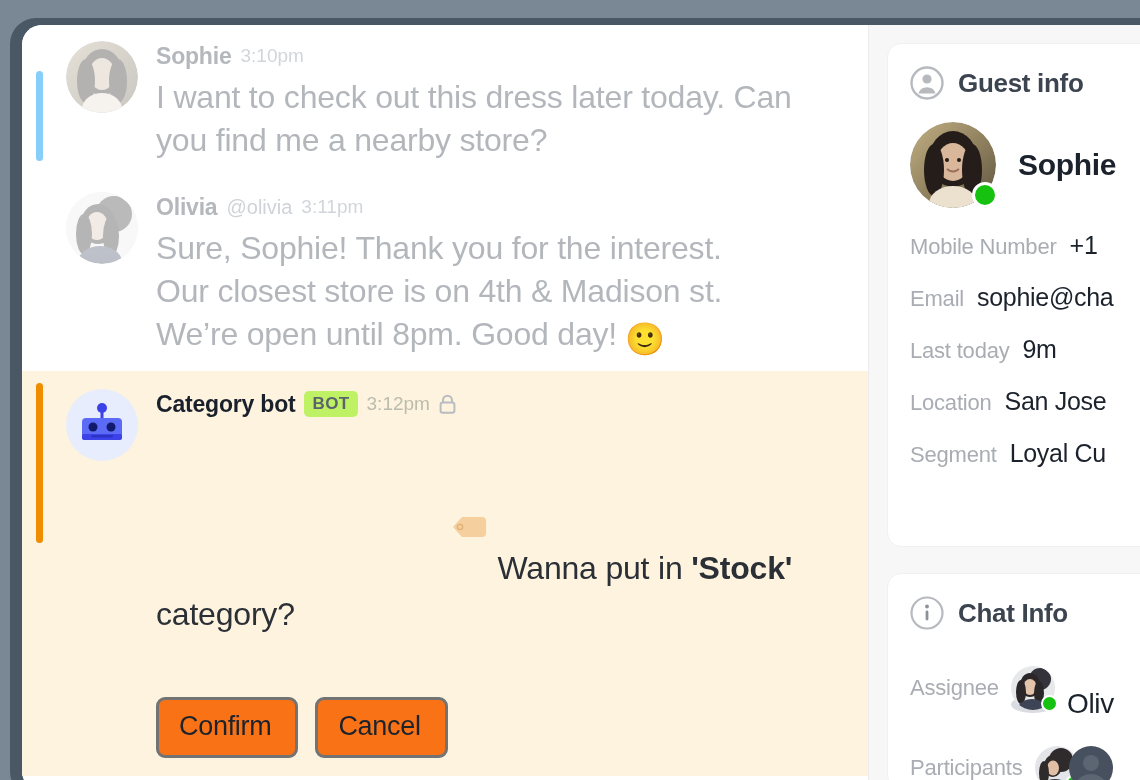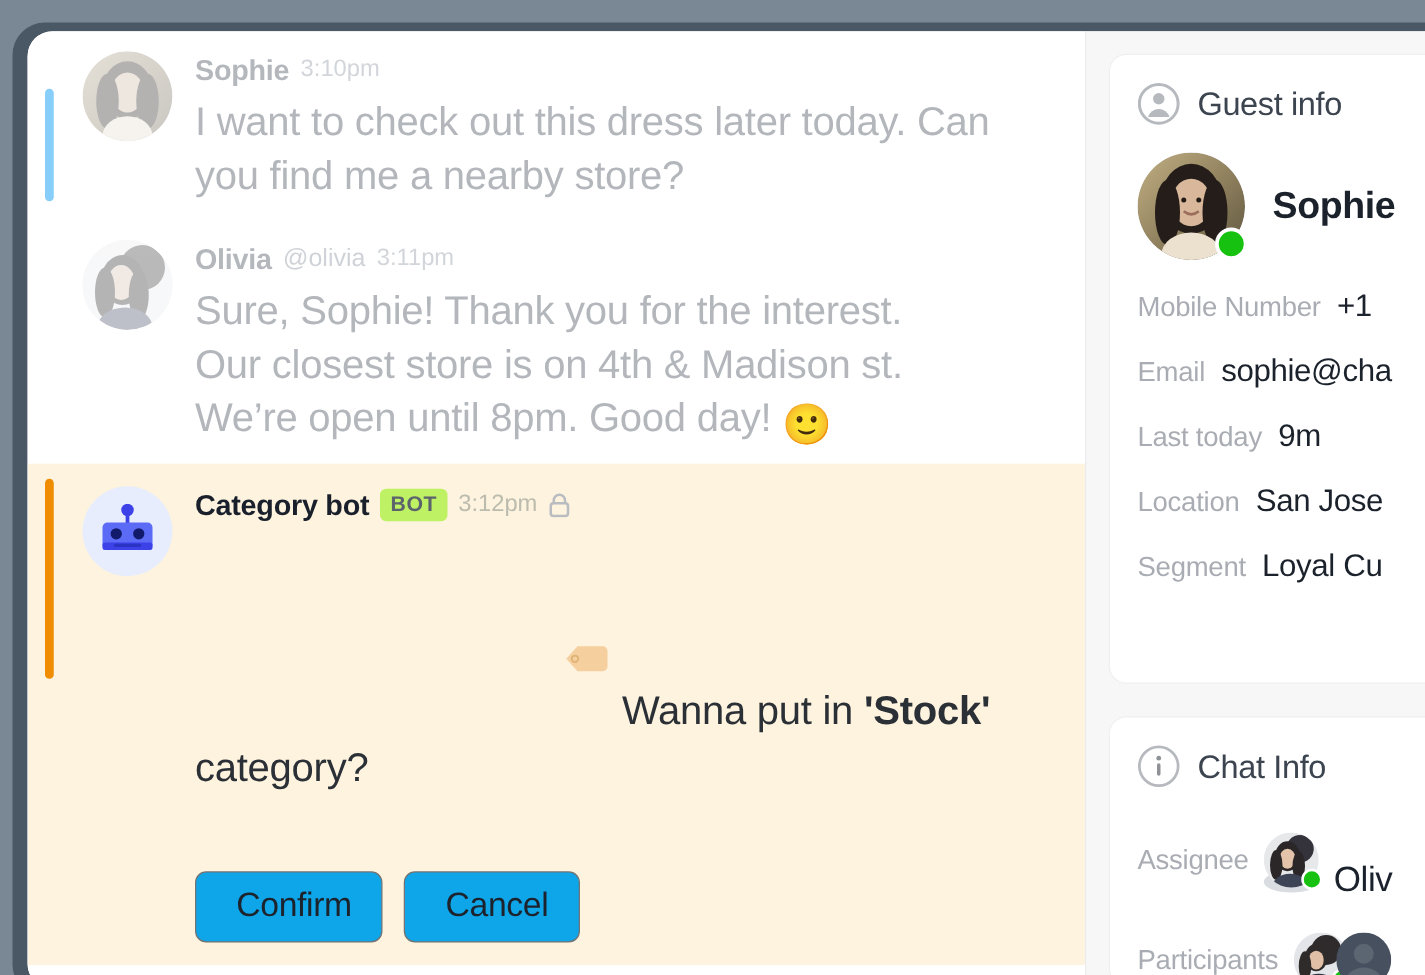--- a/index.html
+++ b/index.html
@@ -132,27 +132,27 @@
     width: 72px; height: 72px;
     border-radius: 50%;
     background: #e7edfd;
     display: flex;
     align-items: center;
     justify-content: center;
   }
 
   .bot-actions { display: flex; gap: 17px; margin-top: 18px; }
   .bot-btn {
-    background: #0ea5e9;
-    border: 1px solid #737373;
+    background: #f97316;
+    border: 3px solid #737373;
     border-radius: 9px;
     font-family: "Liberation Sans", sans-serif;
     font-size: 27px;
     color: #1d232c;
-    padding: 11px 24px 13px 32px;
+    padding: 11px 24px 13px 20px;
     cursor: pointer;
     letter-spacing: -0.3px;
   }
 
   
   #right-pane {
     position: absolute;
     left: 846px;
     top: 0;
     width: 304px;
@@ -176,21 +176,21 @@
   #chat-card { top: 548px; height: 216px; }
 
   .card-head {
     display: flex;
     align-items: center;
     gap: 14px;
     margin-bottom: 4px;
   }
   .card-title {
     font-size: 26px;
-    font-weight: normal;
+    font-weight: bold;
     color: #3c4450;
     letter-spacing: -0.3px;
     text-align: center;
   }
 
   .profile-row {
     display: flex;
     align-items: center;
     gap: 22px;
     margin-top: 22px;

